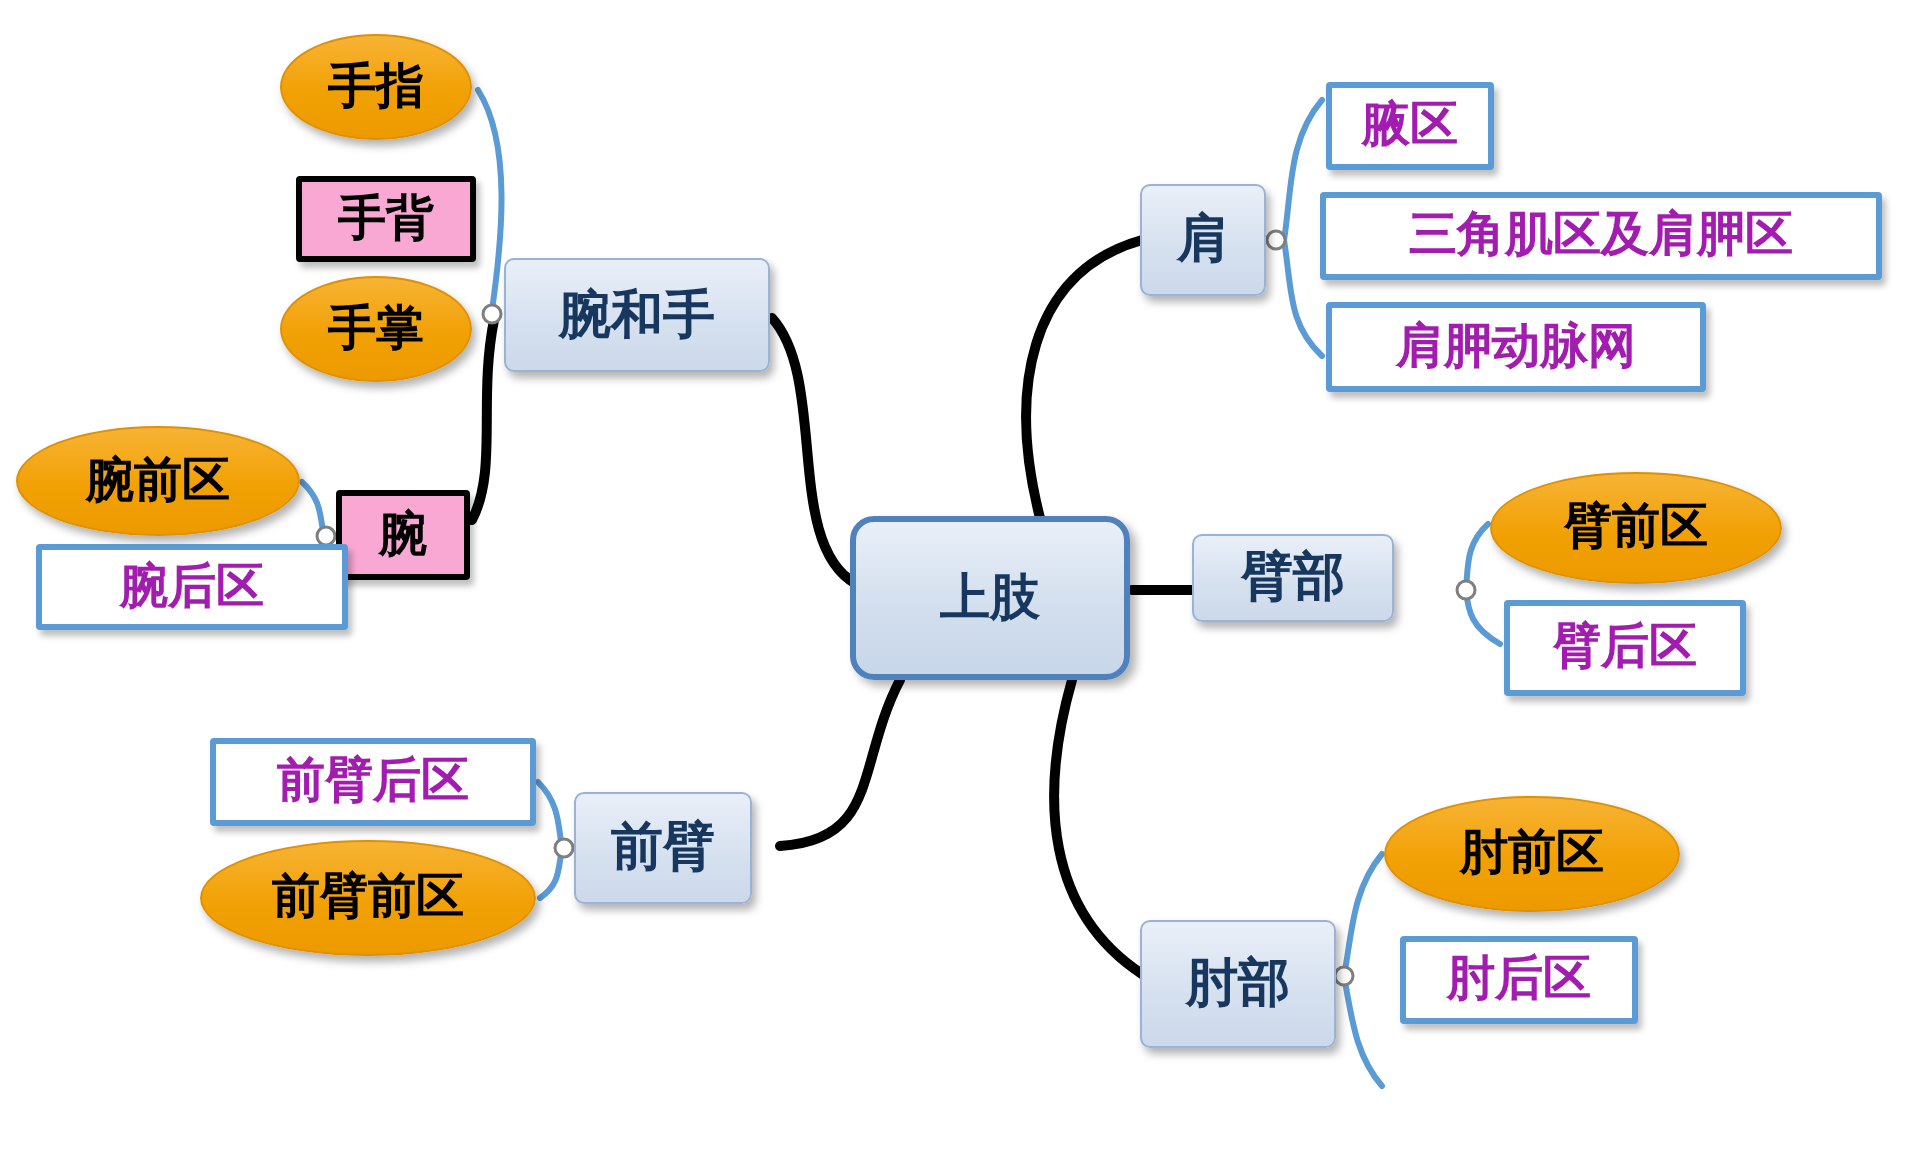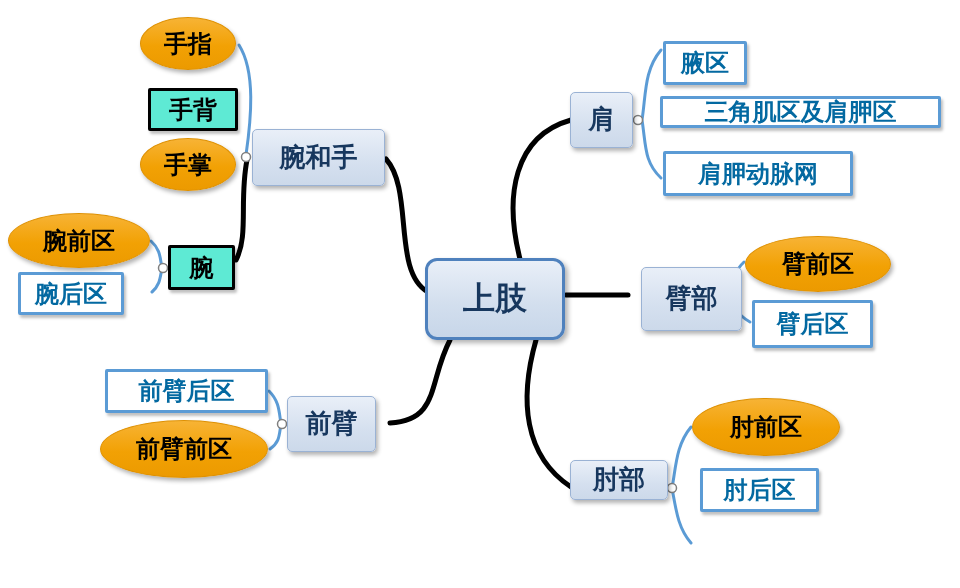--- a/index.html
+++ b/index.html
@@ -8,34 +8,34 @@
     overflow:hidden;font-family:"Liberation Sans","DejaVu Sans",sans-serif;
   }
   #connectors{position:absolute;left:0;top:0;z-index:0;}
   .node{
     position:absolute;z-index:2;display:flex;align-items:center;justify-content:center;
     font-weight:bold;box-sizing:border-box;text-align:center;line-height:1.05;
     white-space:nowrap;
   }
   .center-node{
     background:linear-gradient(180deg,#e9eff8 0%,#d3dfee 55%,#c7d6e9 100%);
-    border:3px solid #4f81bd;border-radius:12px;color:#17375e;font-size:32px;
+    border:3px solid #4f81bd;border-radius:12px;color:#17375e;font-size:25px;
     box-shadow:3px 3px 5px rgba(0,0,0,0.30);
   }
   .branch{
     background:linear-gradient(180deg,#e9eff8 0%,#d5e0ef 60%,#ccd9ea 100%);
     border:1px solid #9ab2d4;border-radius:5px;color:#17375e;font-size:26px;
     box-shadow:2px 3px 4px rgba(0,0,0,0.30);
   }
   .leaf-blue{
-    background:#ffffff;border:3px solid #5b9bd5;border-radius:2px;color:#0369a1;
+    background:#ffffff;border:3px solid #5b9bd5;border-radius:2px;color:#a21caf;
     font-size:24px;box-shadow:2px 3px 3px rgba(0,0,0,0.25);
   }
   .leaf-black{
-    background:#5eead4;border:3px solid #000000;border-radius:2px;color:#000;
+    background:#f9a8d4;border:3px solid #000000;border-radius:2px;color:#000;
     font-size:24px;box-shadow:2px 3px 3px rgba(0,0,0,0.25);
   }
   .leaf-orange{
     background:linear-gradient(180deg,#f7b335 0%,#f2a104 55%,#ec9a00 100%);
     border:1px solid #de9104;border-radius:50%;color:#000;font-size:24px;
     box-shadow:2px 3px 4px rgba(0,0,0,0.30);
   }
 </style>
 </head>
 <body>
@@ -73,32 +73,32 @@
   </svg>
 
   <div class="node center-node" style="left:425px;top:258px;width:140px;height:82px">上肢</div>
 
   <div class="node branch" style="left:252px;top:129px;width:133px;height:57px">腕和手</div>
   <div class="node leaf-orange" style="left:140px;top:17px;width:96px;height:53px">手指</div>
   <div class="node leaf-black" style="left:148px;top:88px;width:90px;height:43px">手背</div>
   <div class="node leaf-orange" style="left:140px;top:138px;width:96px;height:53px">手掌</div>
   <div class="node leaf-black" style="left:168px;top:245px;width:67px;height:45px">腕</div>
   <div class="node leaf-orange" style="left:8px;top:213px;width:142px;height:55px">腕前区</div>
-  <div class="node leaf-blue" style="left:18px;top:272px;width:106px;height:43px">腕后区</div>
+  <div class="node leaf-blue" style="left:18px;top:272px;width:156px;height:43px">腕后区</div>
 
   <div class="node branch" style="left:570px;top:92px;width:63px;height:56px">肩</div>
   <div class="node leaf-blue" style="left:663px;top:41px;width:84px;height:44px">腋区</div>
-  <div class="node leaf-blue" style="left:660px;top:96px;width:281px;height:32px">三角肌区及肩胛区</div>
+  <div class="node leaf-blue" style="left:660px;top:96px;width:281px;height:44px">三角肌区及肩胛区</div>
   <div class="node leaf-blue" style="left:663px;top:151px;width:190px;height:45px">肩胛动脉网</div>
 
-  <div class="node branch" style="left:641px;top:267px;width:101px;height:64px">臂部</div>
+  <div class="node branch" style="left:596px;top:267px;width:101px;height:44px">臂部</div>
   <div class="node leaf-orange" style="left:745px;top:236px;width:146px;height:56px">臂前区</div>
   <div class="node leaf-blue" style="left:752px;top:300px;width:121px;height:48px">臂后区</div>
 
-  <div class="node branch" style="left:570px;top:460px;width:98px;height:40px">肘部</div>
+  <div class="node branch" style="left:570px;top:460px;width:98px;height:64px">肘部</div>
   <div class="node leaf-blue" style="left:700px;top:468px;width:119px;height:44px">肘后区</div>
   <div class="node leaf-orange" style="left:692px;top:398px;width:148px;height:58px">肘前区</div>
 
   <div class="node branch" style="left:287px;top:396px;width:89px;height:56px">前臂</div>
   <div class="node leaf-orange" style="left:100px;top:420px;width:168px;height:58px">前臂前区</div>
   <div class="node leaf-blue" style="left:105px;top:369px;width:163px;height:44px">前臂后区</div>
 
 </div>
 
 </body></html>

